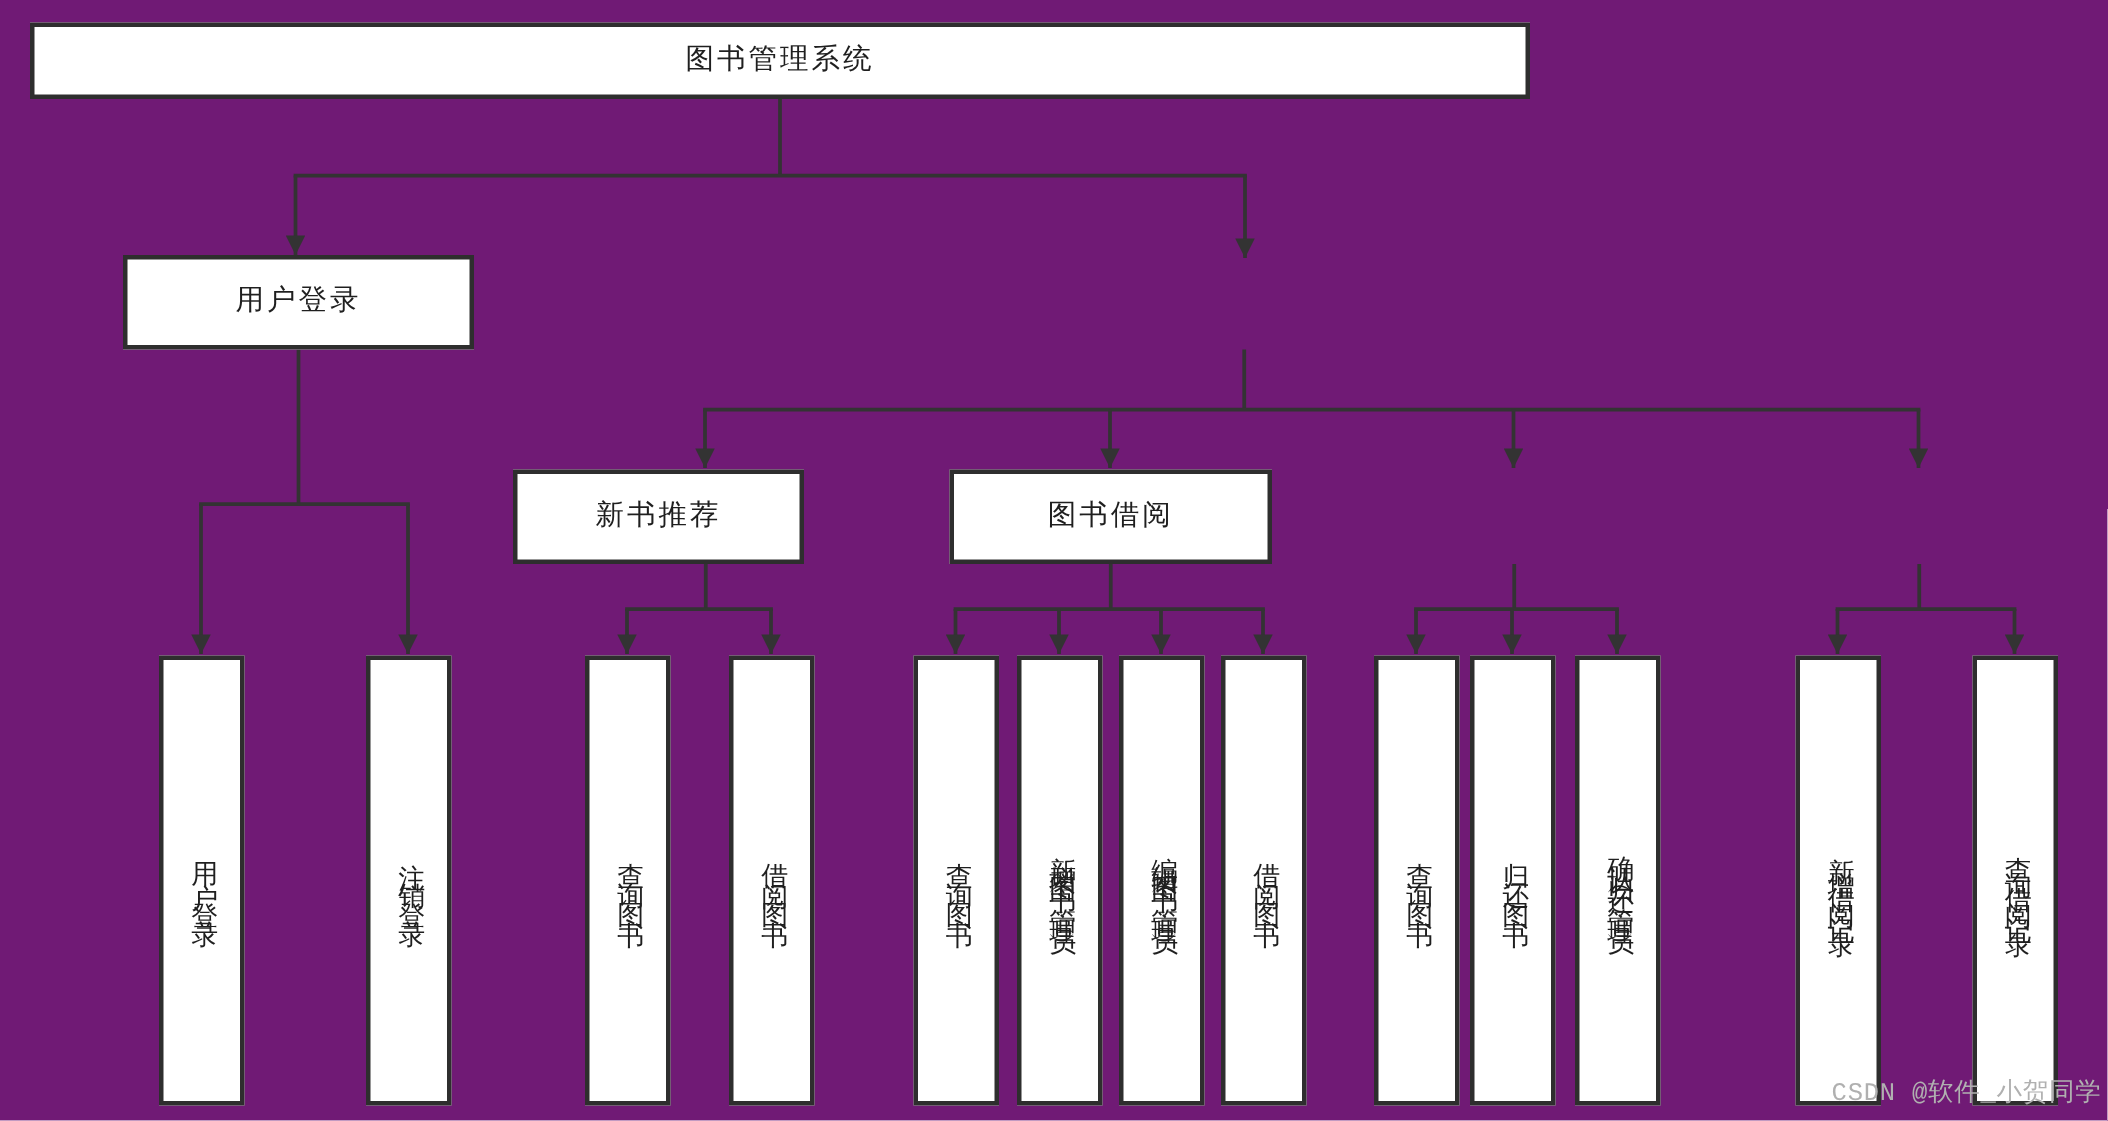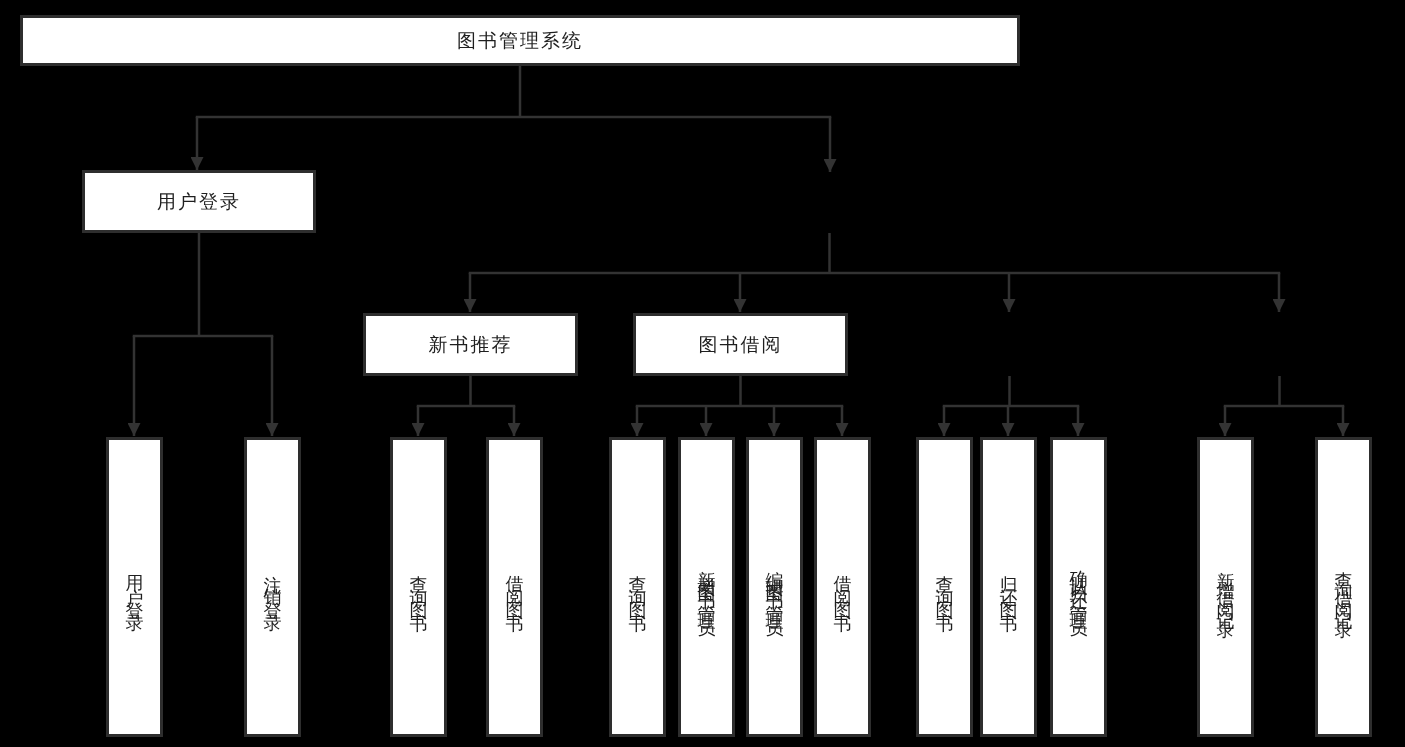--- a/index.html
+++ b/index.html
@@ -1,17 +1,17 @@
 <!DOCTYPE html>
 <html><head>
 <meta charset="utf-8">
 <style>
   html,body{margin:0;padding:0;background:#ffffff;}
   body{font-family:"Liberation Sans","DejaVu Sans",sans-serif;}
-  .canvas{position:relative;width:1405px;height:747px;background:#000000;overflow:hidden;}
+  .canvas{position:relative;width:1405px;height:747px;background:#701a75;overflow:hidden;font-family:Liberation Mono, monospace;}
   .connectors{position:absolute;left:0;top:0;width:1405px;height:747px;pointer-events:none;}
   .node{
     position:absolute;box-sizing:border-box;background:#ffffff;
     border:3px solid #2e2e2e;display:flex;align-items:center;justify-content:center;
   }
   .node span{
     font-size:19px;color:#1f1f1f;letter-spacing:2px;line-height:1;white-space:nowrap;
   }
   .leaf{
     position:absolute;box-sizing:border-box;background:#ffffff;
@@ -79,21 +79,21 @@
   </svg>
 
   <div class="node" style="left:20px;top:15px;width:1000px;height:51px">
     <span>图书管理系统</span>
   </div>
 
   <div class="node" style="left:82px;top:170px;width:234px;height:63px">
     <span>用户登录</span>
   </div>
 
-  <div class="node" style="left:363px;top:313px;width:215px;height:63px">
+  <div class="node" style="left:342px;top:313px;width:194px;height:63px">
     <span>新书推荐</span>
   </div>
   <div class="node" style="left:633px;top:313px;width:215px;height:63px">
     <span>图书借阅</span>
   </div>
 
   <div class="leaf" style="left:106px;top:437px;width:57px;height:300px">
     <span>用户登录</span>
   </div>
   <div class="leaf" style="left:244px;top:437px;width:57px;height:300px">
@@ -130,13 +130,14 @@
     <span>确认归还（管理员）</span>
   </div>
 
   <div class="leaf s6" style="left:1197px;top:437px;width:57px;height:300px">
     <span>新增借阅记录</span>
   </div>
   <div class="leaf s6" style="left:1315px;top:437px;width:57px;height:300px">
     <span>查询借阅记录</span>
   </div>
 
+  <div class="watermark">CSDN @软件_小贺同学</div>
 </div>
 
 </body></html>

